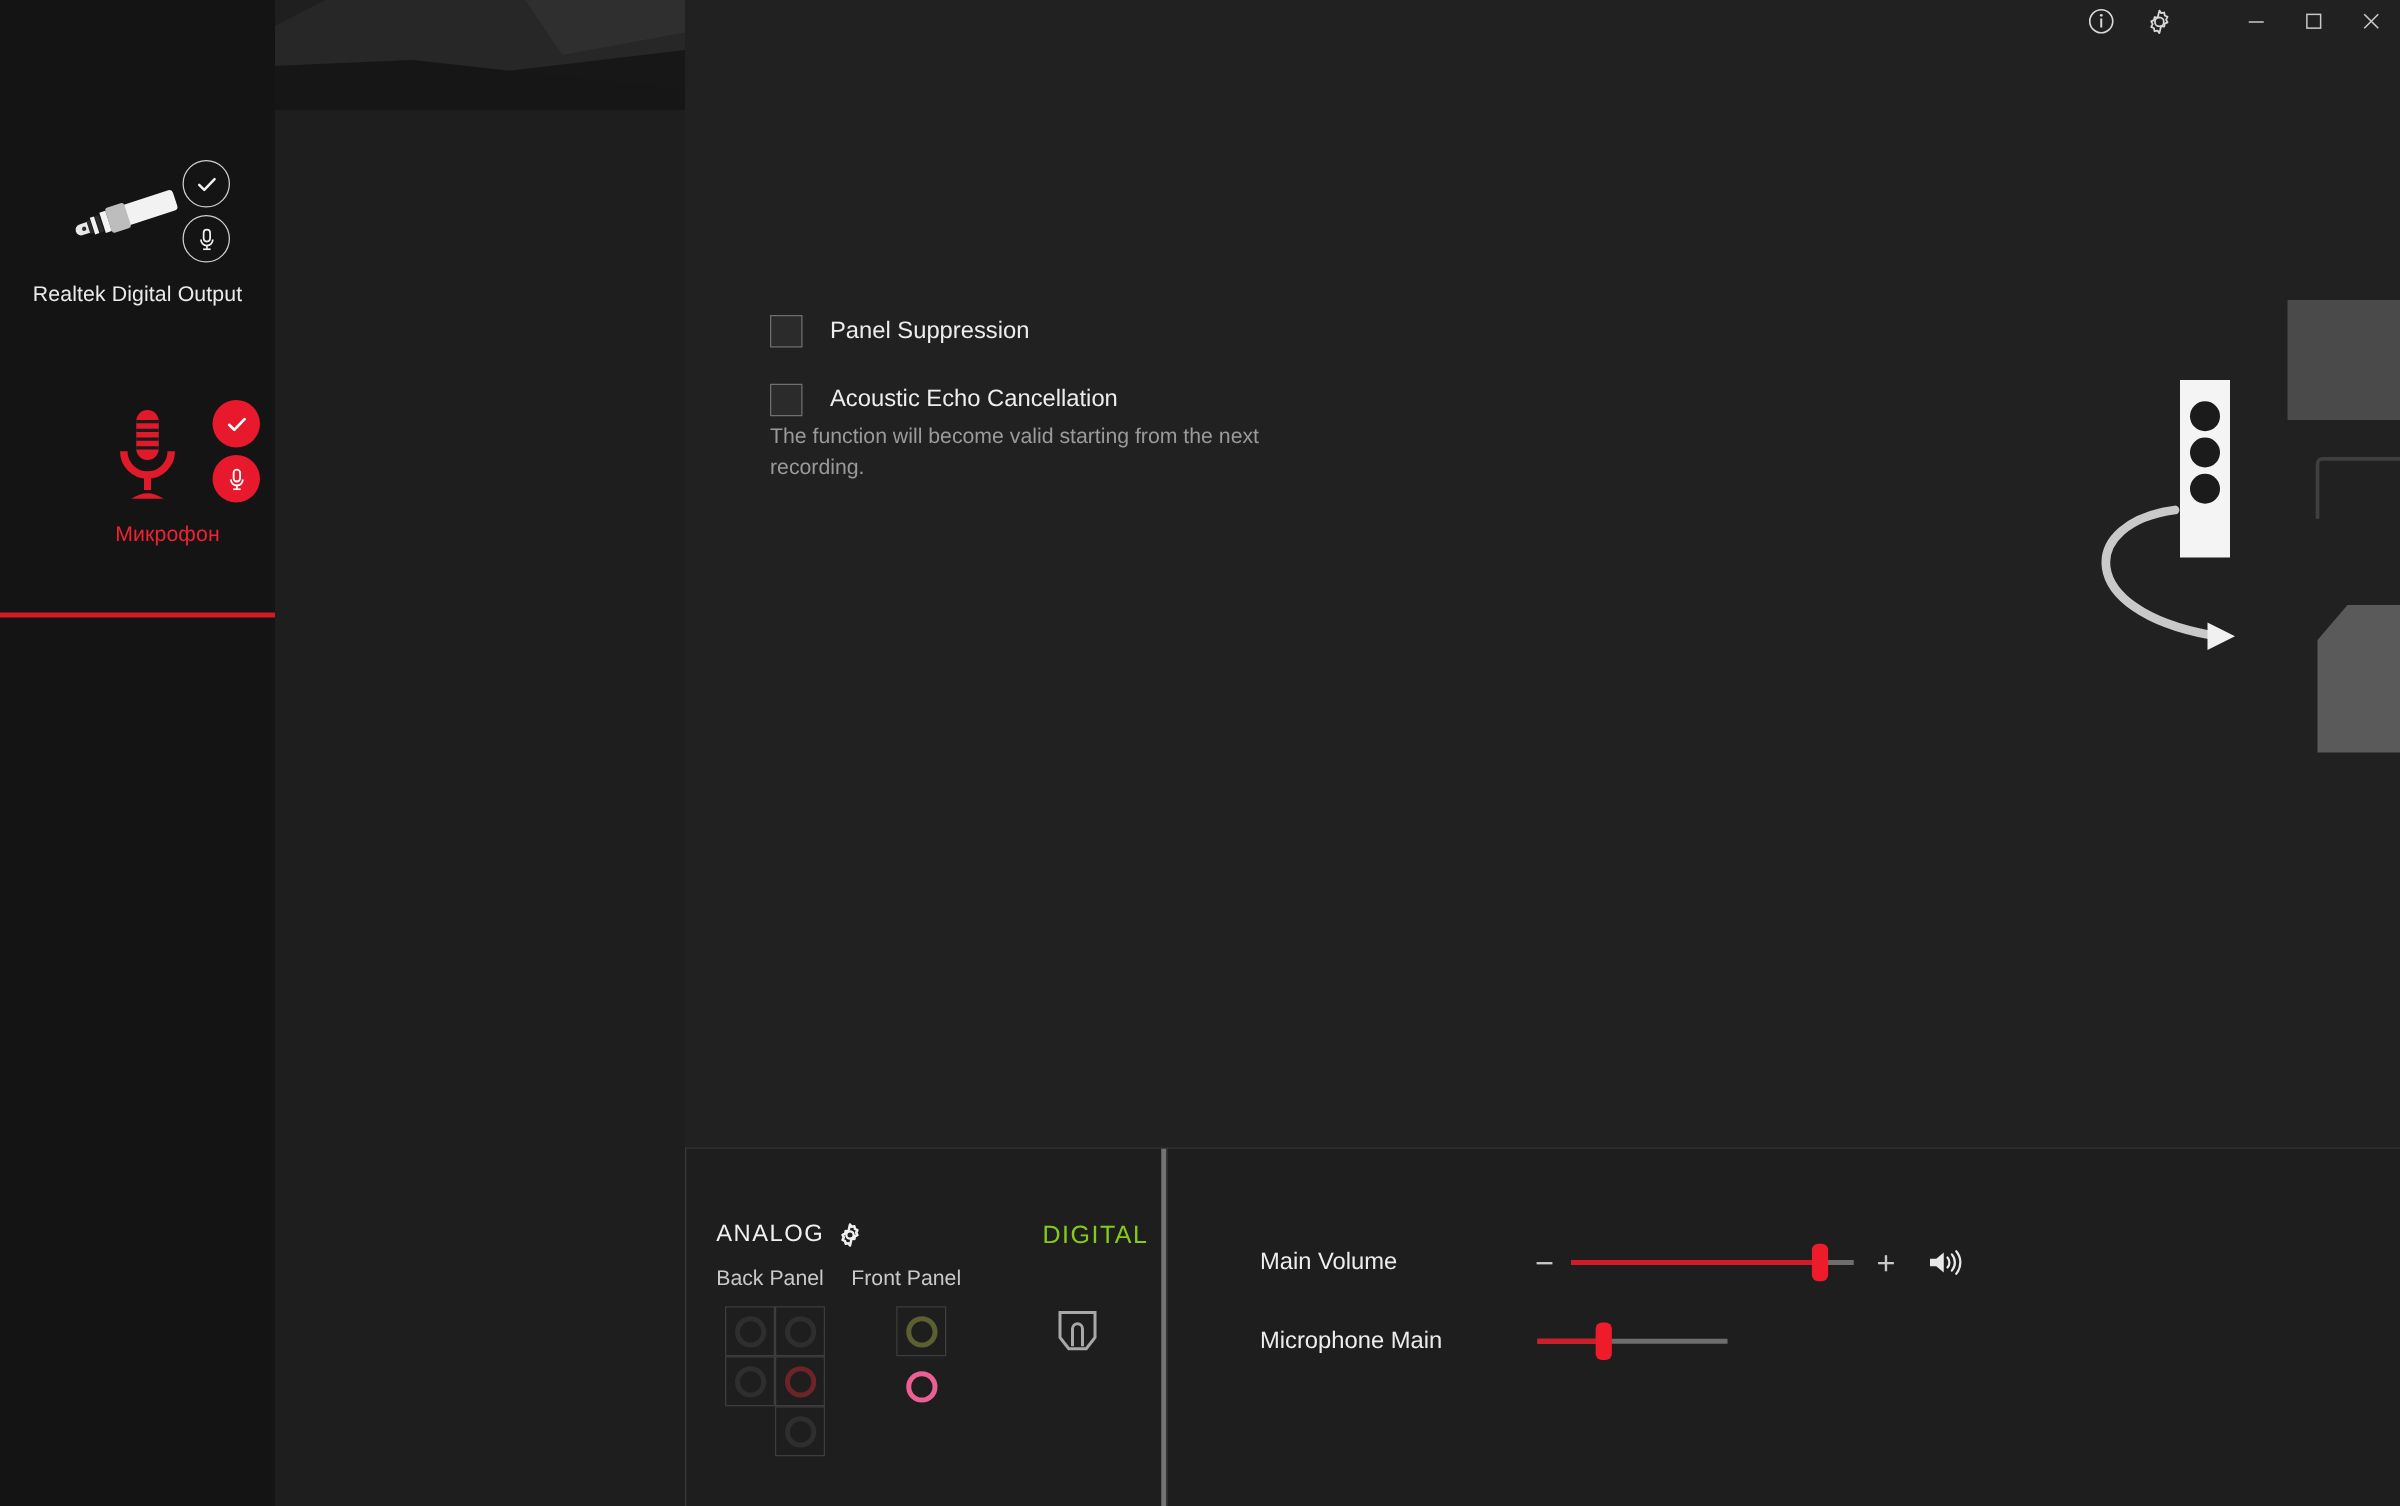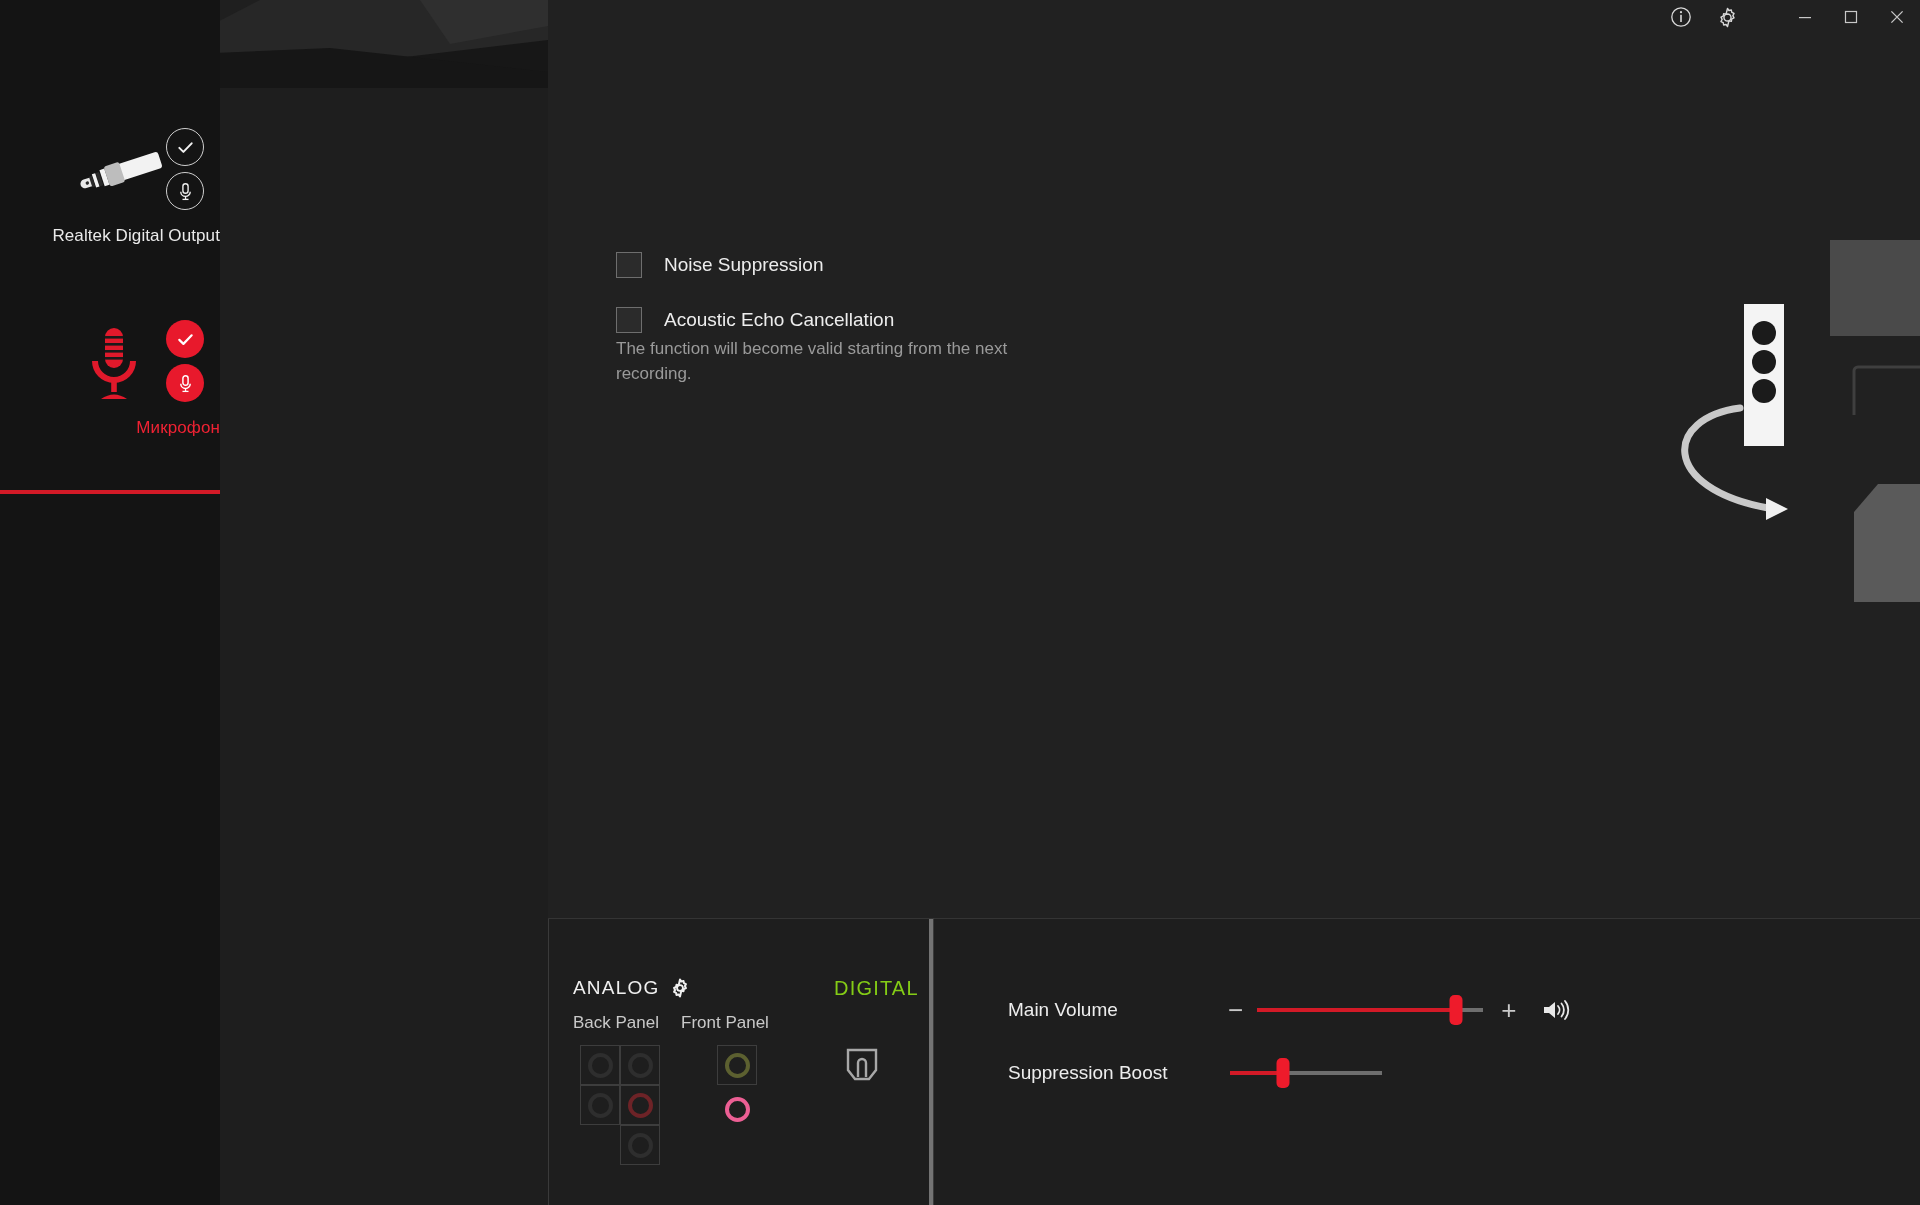--- a/index.html
+++ b/index.html
@@ -44,21 +44,21 @@
     overflow: hidden; z-index: 5; pointer-events: none;
   }
 
   
   .sidebar {
     position: absolute; left: 0; top: 0; width: 220px; height: 1205px;
     background: #141414; z-index: 25;
   }
   .device {
     position: absolute; left: 0; width: 220px;
-    display: flex; flex-direction: column; align-items: flex-end;
+    display: flex; flex-direction: column; align-items: center;
     cursor: pointer;
   }
   .device-icons { position: relative; width: 180px; height: 92px; }
   .dev-main {
     position: absolute; left: 38px; top: 8px;
   }
   .badges {
     position: absolute; right: 16px; top: 0;
     display: flex; flex-direction: column; gap: 6px; align-items: center;
   }
@@ -332,21 +332,21 @@
 
     <div class="device-underline" style="top:490px;"></div>
   </div>
 
 
   <div class="content">
 
     <div class="options">
       <div class="opt-row">
         <span class="chk"></span>
-        <span class="opt-label">Noise Suppression</span>
+        <span class="opt-label">Panel Suppression</span>
       </div>
       <div class="opt-row" style="margin-bottom:18px;">
         <span class="chk"></span>
         <span class="opt-label">Acoustic Echo Cancellation</span>
       </div>
       <div class="hint">The function will become valid starting from the next recording.</div>
     </div>
 
     <div class="illus">
       <svg width="580" height="420" viewBox="0 0 580 420">
@@ -474,21 +474,21 @@
           <svg width="28" height="24" viewBox="0 0 28 24">
             <path d="M2 9 h5 l6-5 v16 l-6-5 h-5 z" fill="#e8e8e8"></path>
             <path d="M16 8 a6 6 0 010 8" fill="none" stroke="#e8e8e8" stroke-width="1.8" stroke-linecap="round"></path>
             <path d="M19.5 5.5 a10 10 0 010 13" fill="none" stroke="#e8e8e8" stroke-width="1.8" stroke-linecap="round"></path>
             <path d="M23 3 a14 14 0 010 18" fill="none" stroke="#e8e8e8" stroke-width="1.8" stroke-linecap="round"></path>
           </svg>
         </span>
       </div>
 
       <div class="slider-row" style="left:74px; top:143px;">
-        <span class="sl-label" style="width:222px;">Suppression Boost</span>
+        <span class="sl-label" style="width:222px;">Microphone Main</span>
         <span class="track" style="width:152px;">
           <span class="fill" style="width:35%;"></span>
           <span class="knob" style="left:35%;"></span>
         </span>
       </div>
     </div>
   </div>
 
   <div class="sep-v"></div>
 </div>

